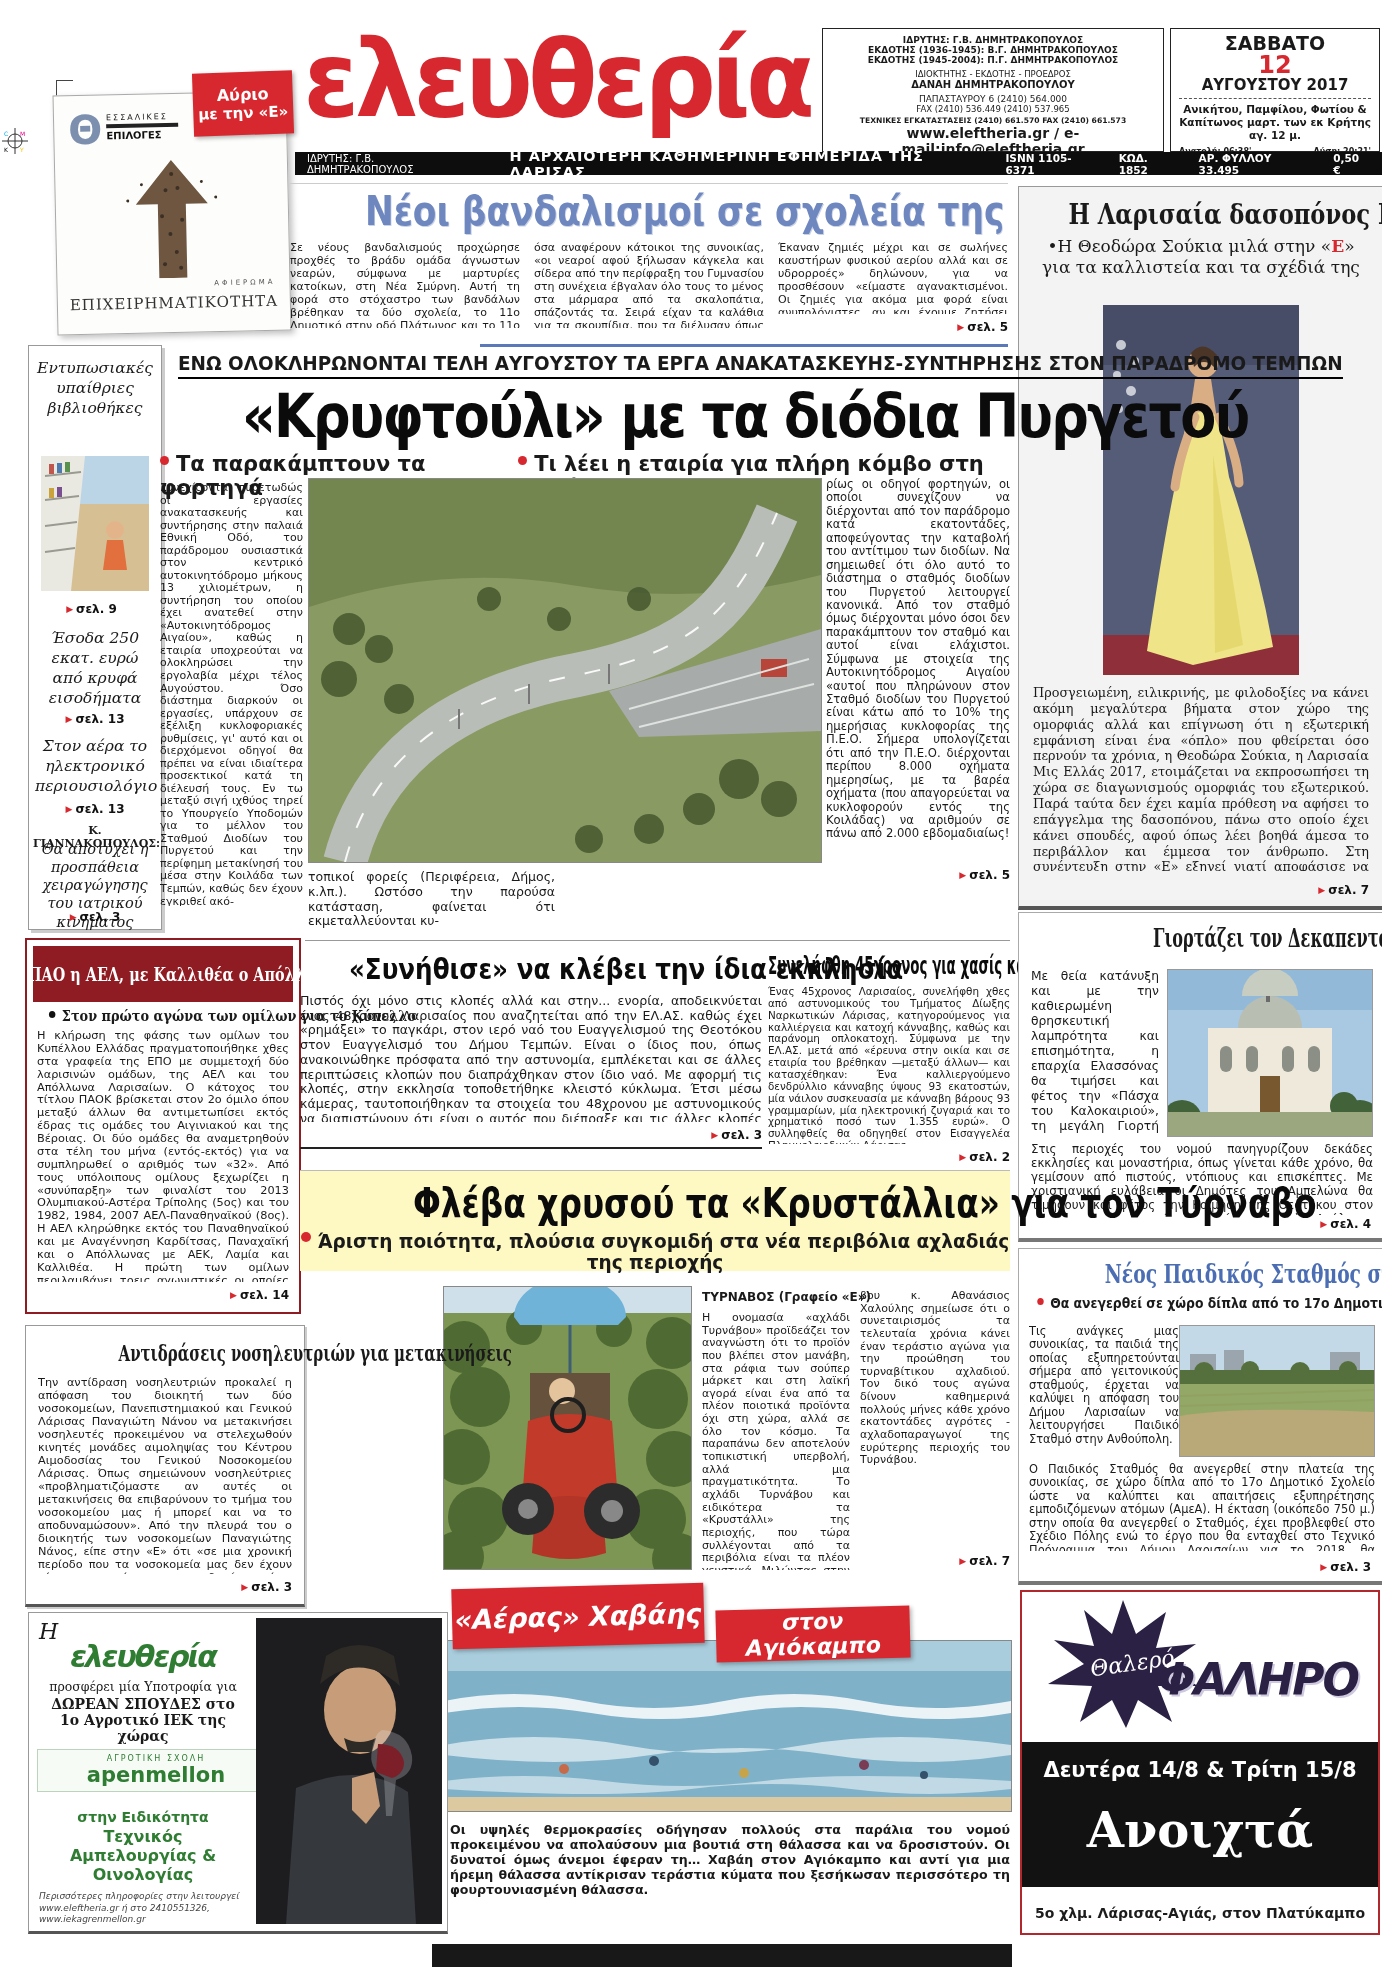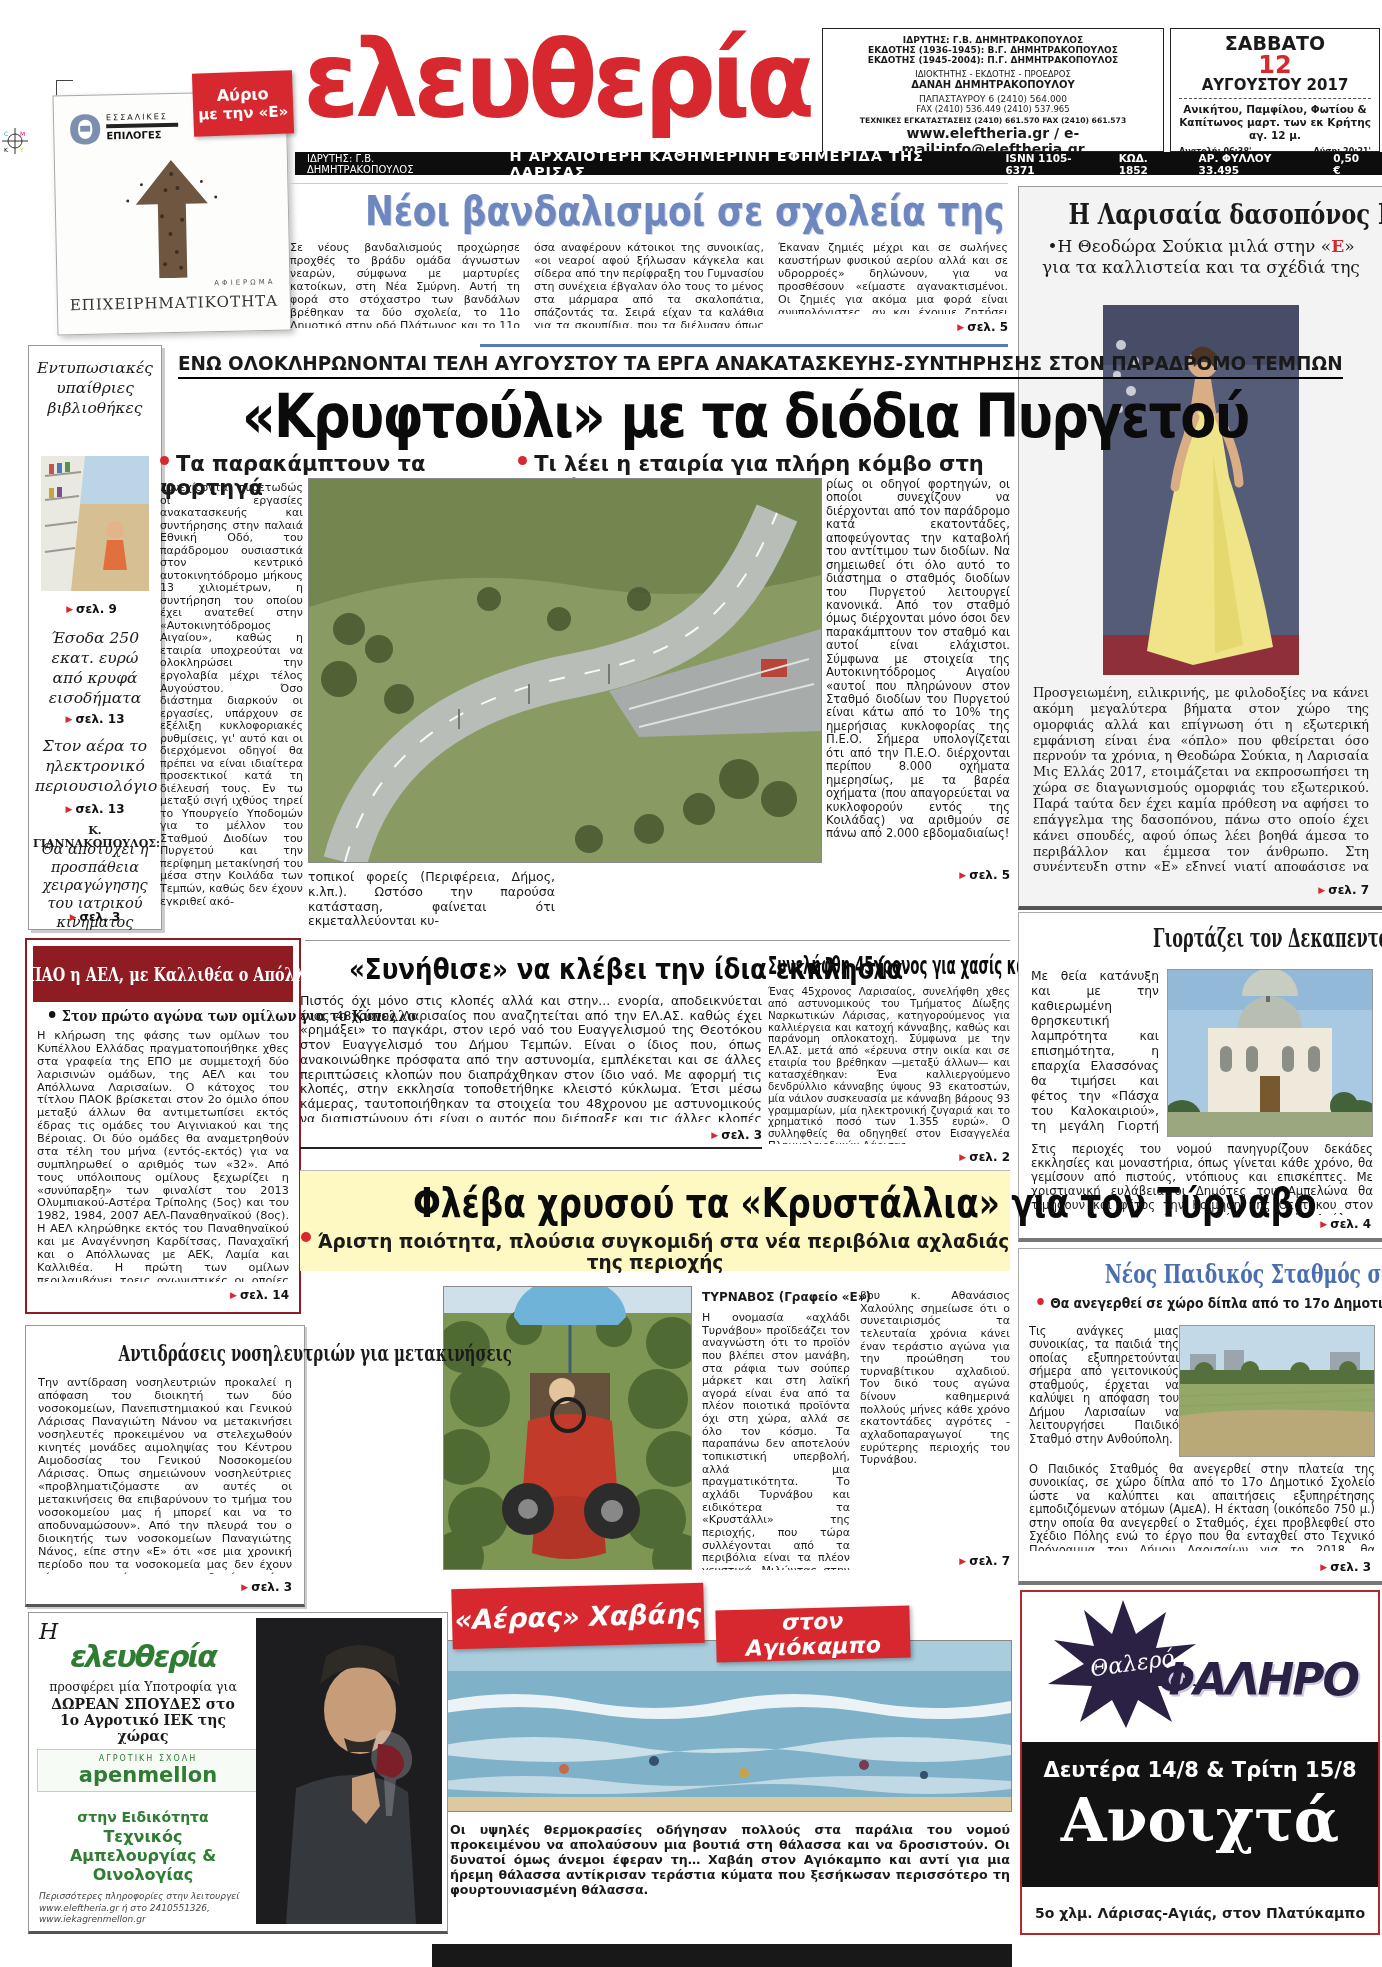--- a/index.html
+++ b/index.html
@@ -429,21 +429,21 @@
   <div class="abs jtext" style="left:450px;top:1822px;width:560px;height:92px;font-size:12.6px;font-weight:bold;line-height:1.2;">Οι υψηλές θερμοκρασίες οδήγησαν πολλούς στα παράλια του νομού προκειμένου να απολαύσουν μια βουτιά στη θάλασσα και να δροσιστούν. Οι δυνατοί όμως άνεμοι έφεραν τη… Χαβάη στον Αγιόκαμπο και αντί για μια ήρεμη θάλασσα αντίκρισαν τεράστια κύματα που ξεσήκωσαν περισσότερο τη φουρτουνιασμένη θάλασσα.</div>
 
   <div class="abs box" style="left:28px;top:1612px;width:418px;height:318px;border-bottom:3px solid #555;">
     <span class="abs serif" style="left:10px;top:6px;font-size:22px;font-style:italic;">Η</span>
     <div class="abs adgreen" style="left:14px;top:26px;width:200px;text-align:center;font-size:30px;font-weight:900;font-style:italic;letter-spacing:-2px;">ελευθερία</div>
     <div class="abs center serif" style="left:8px;top:66px;width:212px;">
       <div style="font-size:12.5px;">προσφέρει μία Υποτροφία για</div>
       <div style="font-size:14px;font-weight:bold;margin-top:2px;">ΔΩΡΕΑΝ ΣΠΟΥΔΕΣ στο</div>
       <div style="font-size:14px;font-weight:bold;">1ο Αγροτικό ΙΕΚ της χώρας</div>
     </div>
-    <div class="abs center" style="left:8px;top:136px;width:212px;border:1px solid #bcd4bc;padding:4px 4px;background:#f6fbf6;">
+    <div class="abs center" style="left:8px;top:136px;width:212px;border:1px solid #bcd4bc;padding:4px 12px;background:#f6fbf6;">
       <div class="adgreen" style="font-size:8px;letter-spacing:2px;">ΑΓΡΟΤΙΚΗ  ΣΧΟΛΗ</div>
       <div class="adgreen" style="font-size:21px;font-weight:900;">apenmellon</div>
     </div>
     <div class="abs center adgreen" style="left:8px;top:196px;width:212px;">
       <div style="font-size:14px;font-weight:bold;">στην Ειδικότητα</div>
       <div style="font-size:16px;font-weight:900;margin-top:2px;">Τεχνικός</div>
       <div style="font-size:16px;font-weight:900;">Αμπελουργίας &amp; Οινολογίας</div>
     </div>
     <div class="abs" style="left:10px;bottom:6px;width:208px;font-size:9px;font-style:italic;color:#444;line-height:1.25;">Περισσότερες πληροφορίες στην λειτουργεί www.eleftheria.gr ή στο 2410551326, www.iekagrenmellon.gr</div>
     <svg class="abs photo" style="right:5px;top:5px;" width="186" height="306" viewBox="0 0 186 306">
@@ -460,20 +460,20 @@
   </div>
 
   <div class="abs" style="left:1020px;top:1590px;width:360px;height:345px;border:2px solid #b0282e;background:#fff;box-sizing:border-box;">
     <svg class="abs" style="left:26px;top:8px;" width="150" height="128" viewBox="0 0 150 128">
       <polygon fill="#2b2144" points="75,0 88,34 118,12 108,48 148,44 116,66 150,86 110,86 124,122 90,100 78,128 64,100 32,122 44,86 0,84 36,64 6,40 46,46 36,10 64,34"></polygon>
       <text x="42" y="72" font-family="DejaVu Serif, serif" font-style="italic" font-size="22" fill="#fff" transform="rotate(-8 75 64)">Θαλερό</text>
     </svg>
     <div class="abs" style="left:120px;top:62px;width:232px;text-align:center;font-size:44px;font-weight:900;font-style:italic;color:#2b2144;letter-spacing:-2px;text-shadow:2px 2px 0 #cfc9e0;">ΦΑΛΗΡΟ</div>
     <div class="abs" style="left:0;right:0;top:150px;height:145px;background:#121212;color:#fff;text-align:center;">
       <div style="font-size:21px;font-weight:900;margin-top:16px;">Δευτέρα 14/8 &amp; Τρίτη 15/8</div>
-      <div class="serif" style="font-size:59px;font-weight:900;margin-top:4px;">Ανοιχτά</div>
+      <div class="serif" style="font-size:48px;font-weight:900;margin-top:20px;">Ανοιχτά</div>
     </div>
     <div class="abs center" style="left:0;right:0;bottom:12px;font-size:14px;font-weight:900;color:#1c1c1c;">5ο χλμ. Λάρισας-Αγιάς, στον Πλατύκαμπο</div>
   </div>
 
   <div class="abs" style="left:432px;top:1944px;width:580px;height:23px;background:#181818;"></div>
 
 </div>
 
 </body></html>

